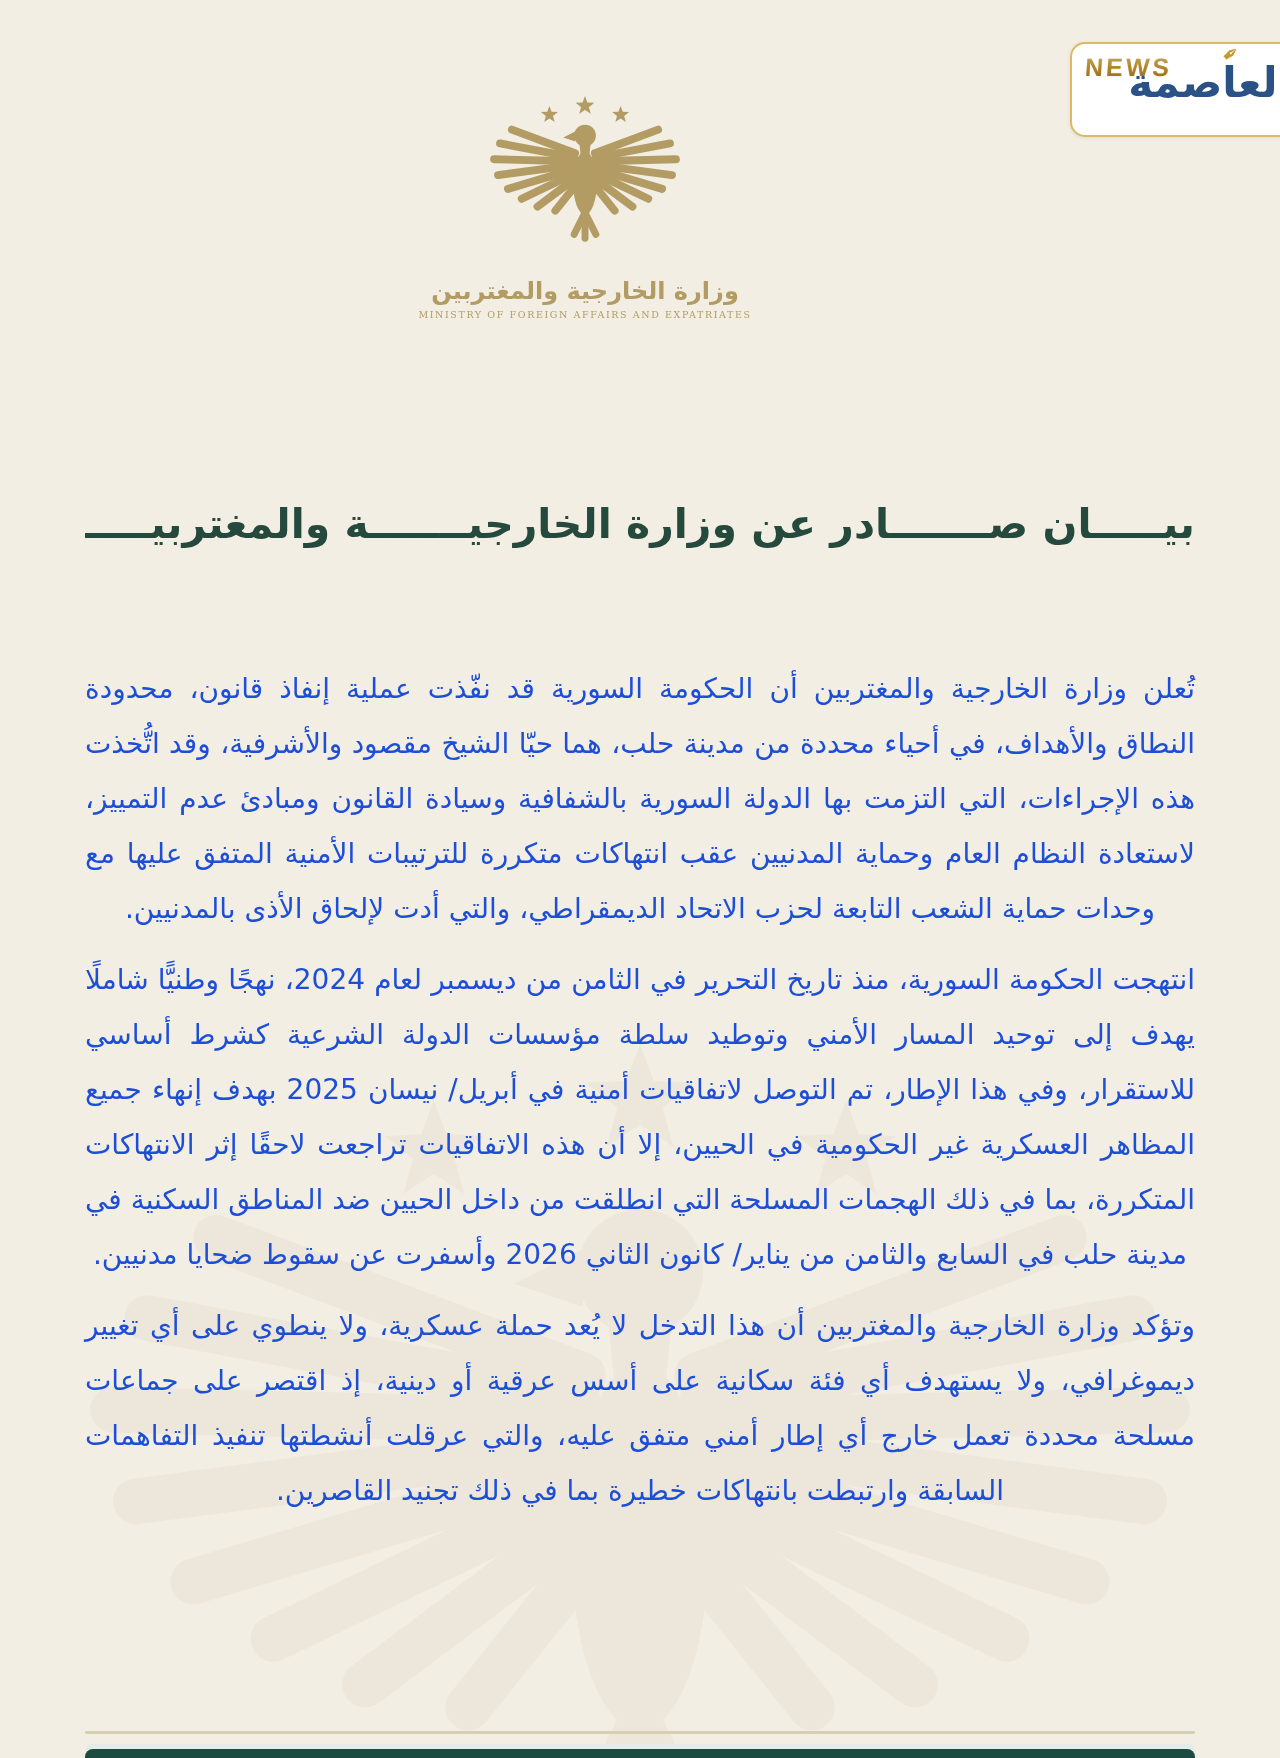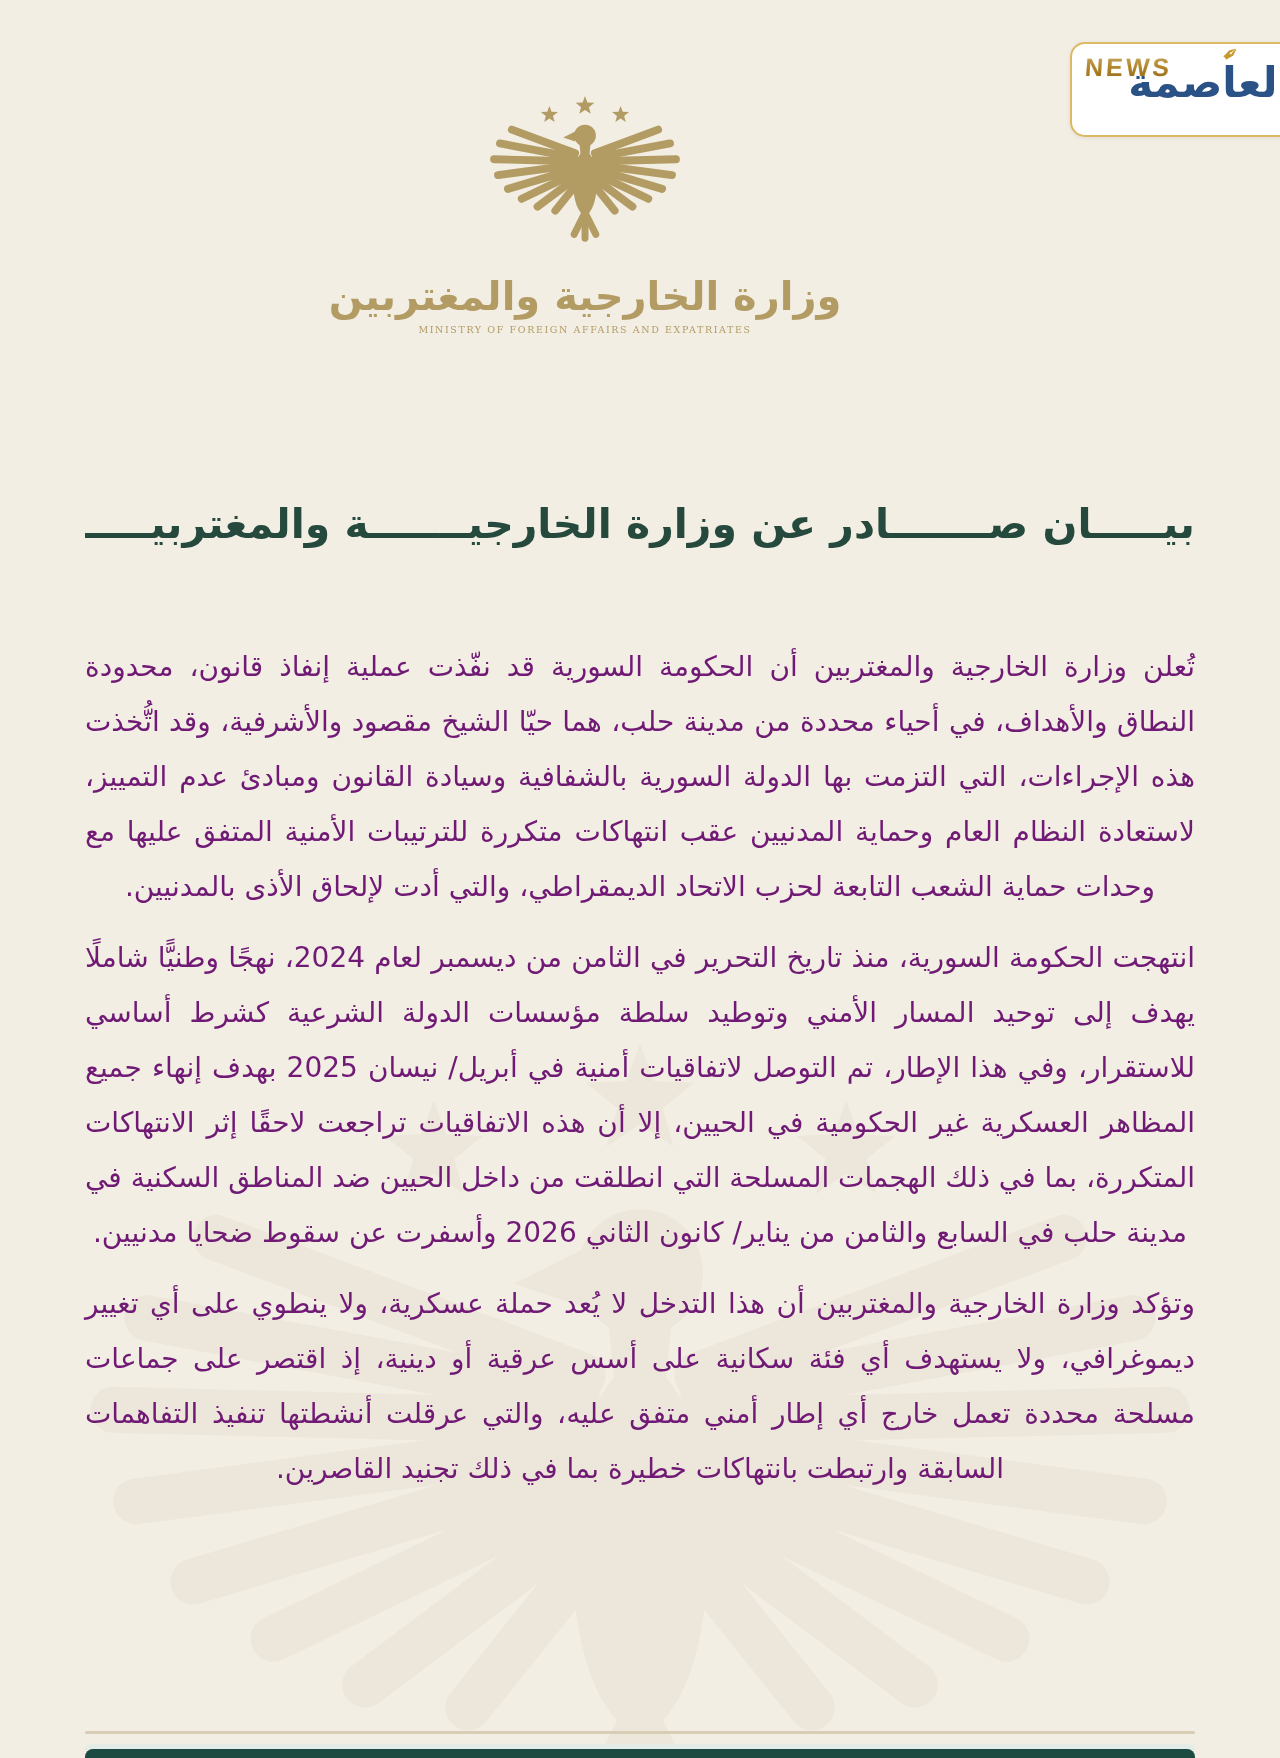--- a/index.html
+++ b/index.html
@@ -50,23 +50,23 @@
   }
 
   
   .emblem{
     position:absolute;top:96px;left:385px;width:400px;
     display:flex;flex-direction:column;align-items:center;
     color:#b39b64;
   }
   .eagle-main{width:228px;height:168px;color:#b39b64;}
   .callig{
-    margin-top:6px;
+    margin-top:12px;
     font-family:"DejaVu Sans",sans-serif;
-    font-weight:bold;font-size:40px;line-height:1.3;
+    font-weight:bold;font-size:24px;line-height:1.3;
     color:#b39b64;white-space:nowrap;direction:rtl;
   }
   .ministry-en{
     margin-top:2px;
     font-family:"DejaVu Serif",serif;
     font-size:9.5px;letter-spacing:1.6px;
     color:#b39b64;white-space:nowrap;text-align:right;
   }
 
   
@@ -76,22 +76,22 @@
     font-family:"DejaVu Sans",sans-serif;font-weight:bold;
   }
   .title-line{
     font-size:41px;line-height:64px;height:64px;
     text-align:justify;text-align-last:justify;
     white-space:nowrap;overflow:hidden;
   }
 
   
   .bodytext{
-    position:absolute;top:639px;left:85px;width:1110px;
-    direction:rtl;color:#701a75;
+    position:absolute;top:661px;left:85px;width:1110px;
+    direction:rtl;color:#1d4ed8;
     font-family:"DejaVu Sans",sans-serif;
     font-size:28px;line-height:55px;
   }
   .bodytext p{
     margin:0 0 16px 0;
     text-align:justify;text-align-last:center;
   }
 
   
   .footer-line{

